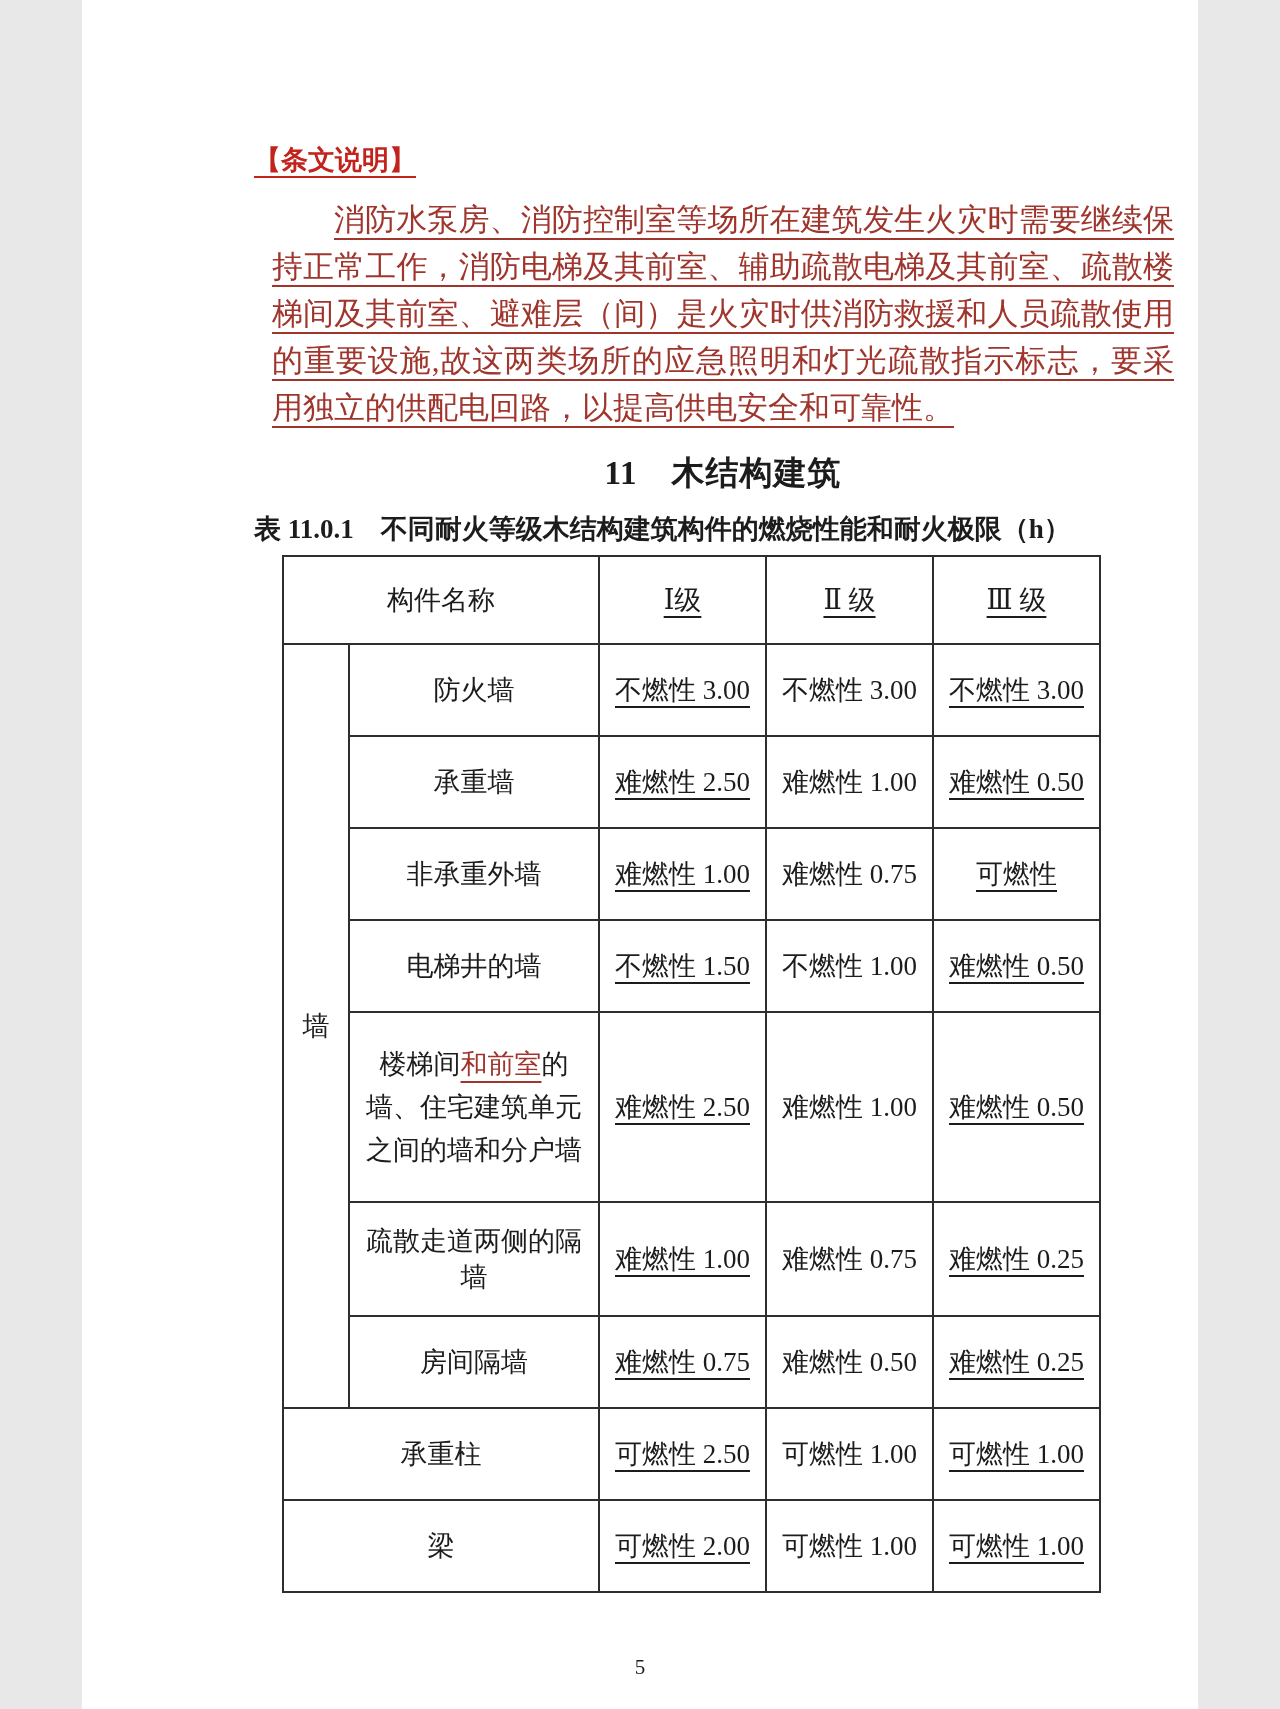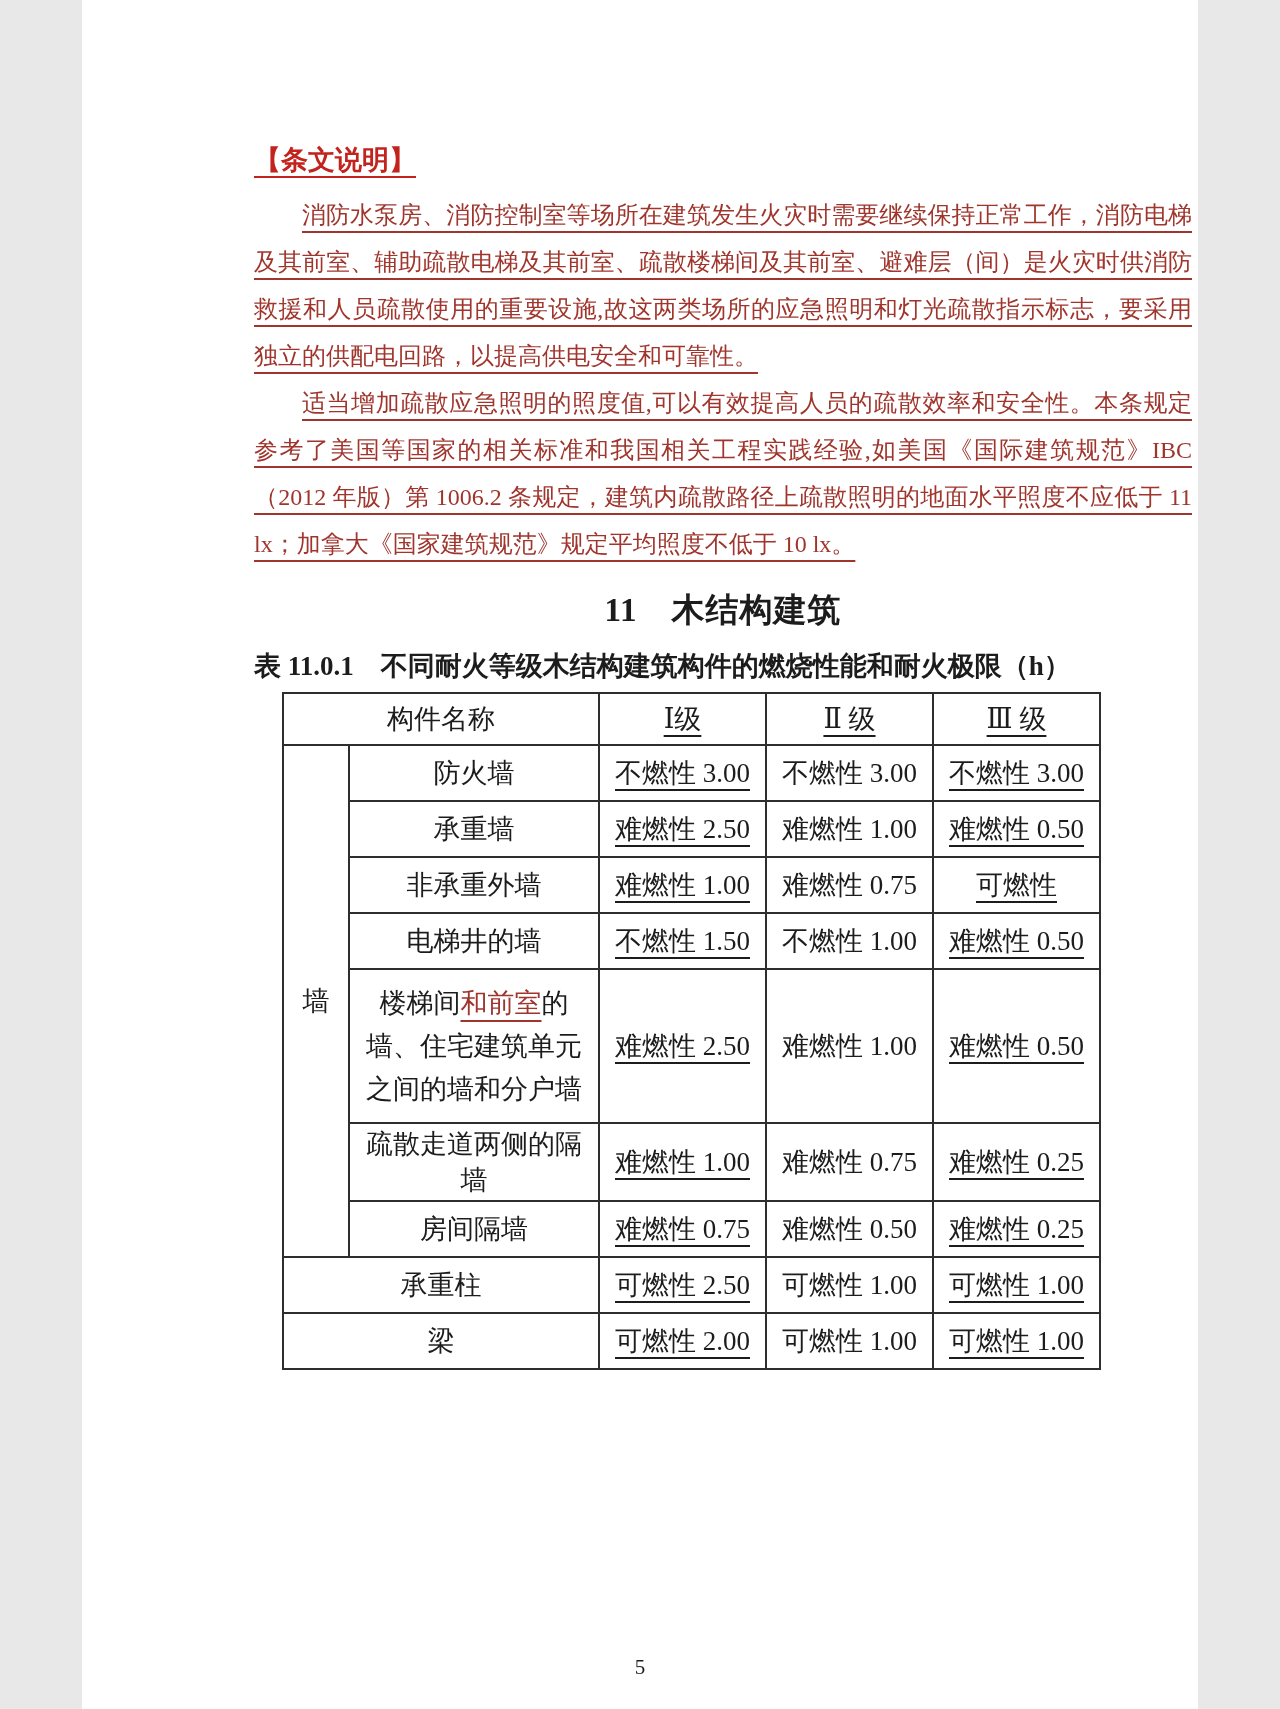--- a/index.html
+++ b/index.html
@@ -27,22 +27,22 @@
   .annotation{
     color:var(--red-heading);
     font-weight:bold;
     font-size:27px;
     text-decoration:underline;
     text-underline-offset:7px;
     text-decoration-thickness:2px;
     margin:0 0 14px 0;
   }
   p.redpara{
-    margin:0;
-    font-size:24px;
+    margin:18px;
+    font-size:31px;
     line-height:47px;
     text-align:justify;
     text-indent:2em;
     color:var(--red-text);
     text-decoration:underline;
     text-underline-offset:8px;
     text-decoration-thickness:1.5px;
   }
   h1.chapter{
     margin:20px 0 0 0;
@@ -78,21 +78,21 @@
     border-collapse:collapse;
     margin-left:28px;
     width:818px;
     table-layout:fixed;
   }
   table.fire td{
     border:2px solid var(--border);
     text-align:center;
     vertical-align:middle;
     font-size:27px;
-    padding:2px 6px;
+    padding:20px 6px;
     color:var(--ink);
     overflow:hidden;
   }
   col.c-wall{width:66px;}
   col.c-name{width:250px;}
   col.c-lvl{width:167px;}
   tr.hdr td{height:46px;}
   tr.row td{height:50px;}
   tr.row-tall td{height:148px;line-height:43px;}
   td.val-red, .lvl-red{
@@ -112,21 +112,20 @@
 </style>
 </head>
 <body>
 
 <div class="page">
   <div class="content">
 
     <div class="annotation">【条文说明】</div>
 
     <p class="redpara">消防水泵房、消防控制室等场所在建筑发生火灾时需要继续保持正常工作，消防电梯及其前室、辅助疏散电梯及其前室、疏散楼梯间及其前室、避难层（间）是火灾时供消防救援和人员疏散使用的重要设施,故这两类场所的应急照明和灯光疏散指示标志，要采用独立的供配电回路，以提高供电安全和可靠性。</p>
-    <p class="redpara">适当增加疏散应急照明的照度值,可以有效提高人员的疏散效率和安全性。本条规定参考了美国等国家的相关标准和我国相关工程实践经验,如美国《国际建筑规范》IBC（2012 年版）第 1006.2 条规定，建筑内疏散路径上疏散照明的地面水平照度不应低于 11 lx；加拿大《国家建筑规范》规定平均照度不低于 10 lx。</p>
 
     <h1 class="chapter">11　木结构建筑</h1>
 
 
     <div class="table-title">表 11.0.1　不同耐火等级木结构建筑构件的燃烧性能和耐火极限（h）</div>
 
     <table class="fire">
       <colgroup>
         <col class="c-wall">
           <col class="c-name">

